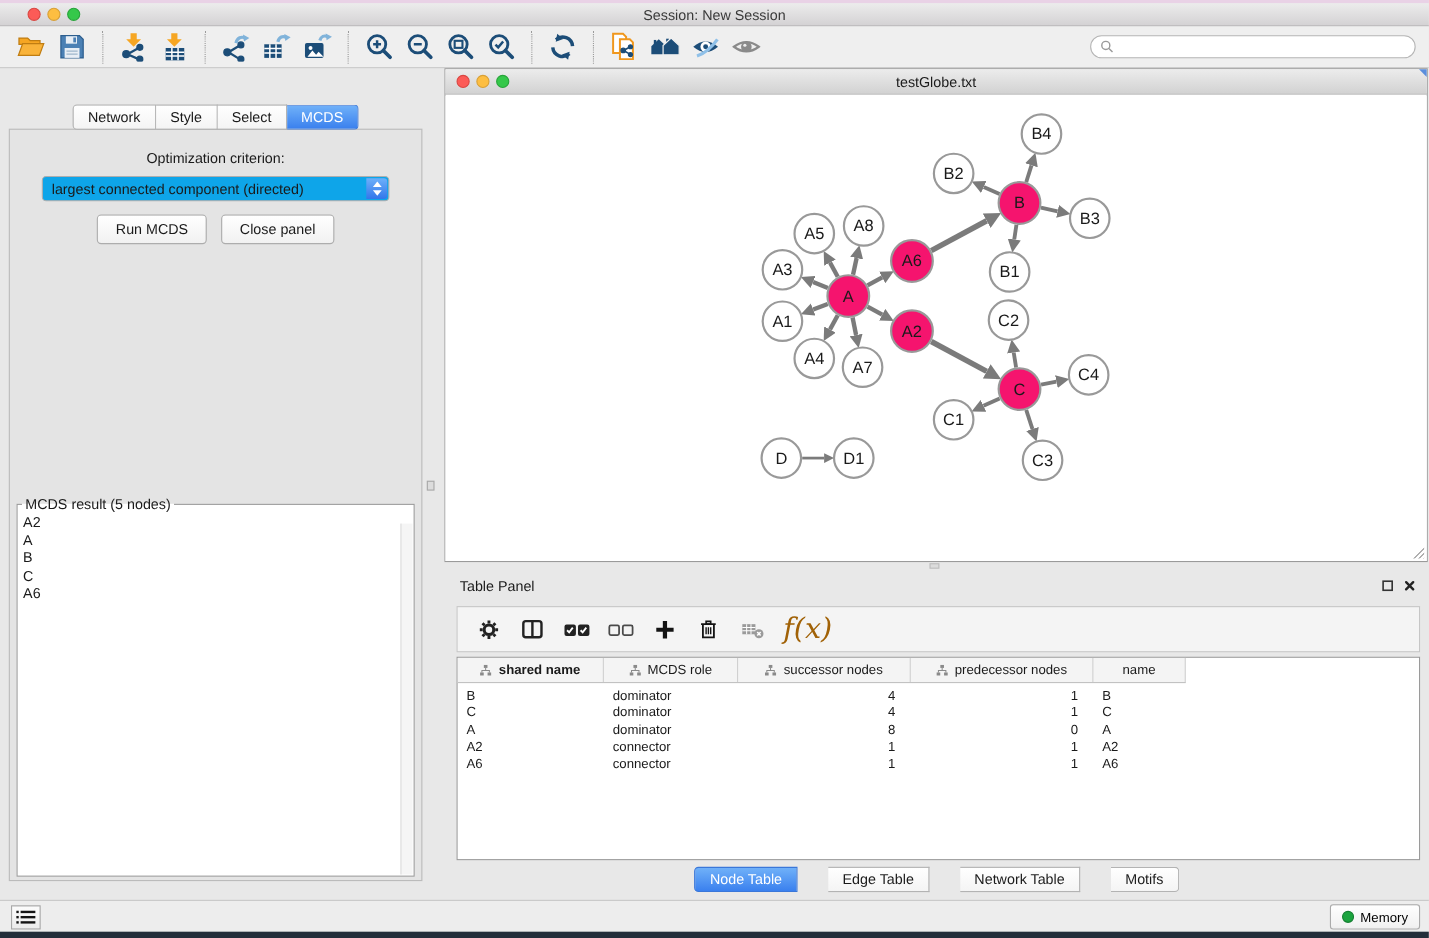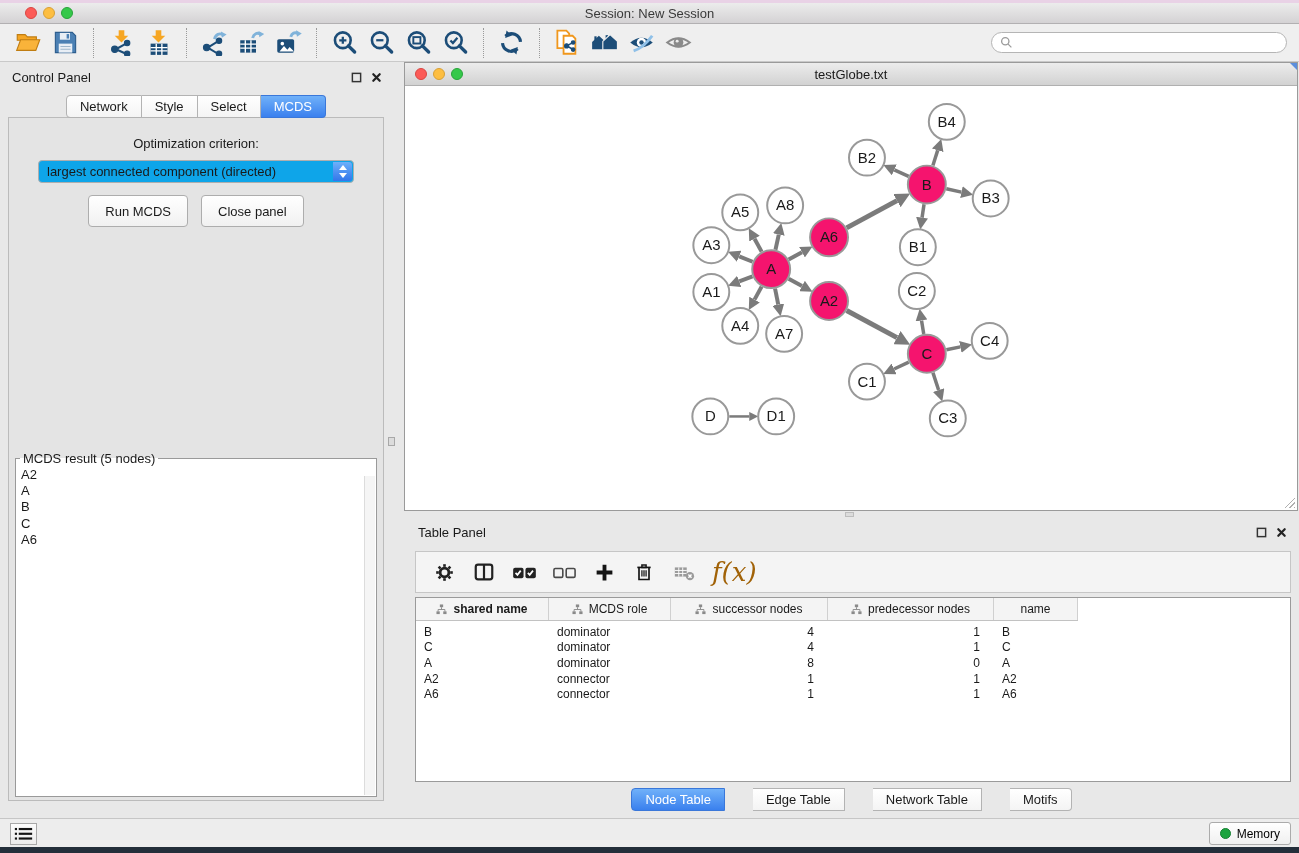--- a/index.html
+++ b/index.html
@@ -31,21 +31,21 @@
   .ctab:first-child{border-left:1px solid #b3b3b3;border-radius:4px 0 0 4px;}
   .ctab:last-child{border-radius:0 4px 4px 0;}
   .ctab.active{background:linear-gradient(#70b1f9,#3a80ee);border-color:#3a77d9;color:#fff;}
   .cp-box{position:absolute;left:8px;right:8px;top:55px;bottom:17px;border:1px solid #bbb;background:#e4e4e4;}
   .opt-label{margin-top:18px;text-align:center;font-size:13px;}
   .cp-select{margin:9px auto 0;width:316px;height:23px;background:#0ea5e9;border:1px solid #aeaeae;border-radius:4px;display:flex;align-items:center;padding-left:8px;font-size:13px;position:relative;}
   .stepper{position:absolute;right:1px;top:1px;bottom:1px;width:19px;background:linear-gradient(#6db0fa,#3276ea);border-radius:0 3px 3px 0;display:flex;flex-direction:column;align-items:center;justify-content:center;gap:3px;}
   .arr-up{width:0;height:0;border-left:4px solid transparent;border-right:4px solid transparent;border-bottom:5px solid #fff;}
   .arr-down{width:0;height:0;border-left:4px solid transparent;border-right:4px solid transparent;border-top:5px solid #fff;}
   .btn-row{margin-top:12px;display:flex;justify-content:center;gap:13px;}
-  .mac-btn{background:linear-gradient(#fff,#f1f1f1);border:1px solid #adadad;border-radius:4px;font-size:13px;font-family:inherit;padding:0 16px;height:32px;color:#1a1a1a;}
+  .mac-btn{background:linear-gradient(#fff,#f1f1f1);border:1px solid #adadad;border-radius:4px;font-size:13px;font-family:inherit;padding:0 16px;height:27px;color:#1a1a1a;}
   .mcds-fieldset{position:absolute;left:6px;right:6px;top:333px;bottom:3px;border:1px solid #9a9a9a;background:#fff;margin:0;padding:0;}
   .mcds-fieldset legend{margin-left:4px;padding:0 3px;font-size:13px;}
   .result-list{padding:1px 5px;font-size:13px;line-height:16.2px;}
   .vscroll{position:absolute;top:10px;right:1px;bottom:1px;width:11px;background:#f5f5f5;border-left:1px solid #dcdcdc;}
   .divider-grip{position:absolute;left:388px;top:437px;width:7px;height:9px;background:#dcdcdc;border:1px solid #a8a8a8;}
   .hgrip{position:absolute;left:845px;top:512px;width:9px;height:5px;background:#dcdcdc;border:1px solid #bdbdbd;}
 
   .net-window{position:absolute;left:404px;top:62px;width:894px;height:449px;border:1px solid #9a9a9a;background:#fff;}
   .net-titlebar{position:absolute;top:0;left:0;right:0;height:23px;background:linear-gradient(#ececec,#d2d2d2);border-bottom:1px solid #b0b0b0;display:flex;align-items:center;}
   .net-traffic{position:absolute;left:10px;top:5px;display:flex;gap:6px;}
@@ -233,35 +233,20 @@
   <div class="search-box">
     <svg viewBox="0 0 16 16" width="13" height="13">
         <circle cx="6.5" cy="6.5" r="4.5" fill="none" stroke="#9a9a9a" stroke-width="1.6"></circle>
         <path d="M10 10l4 4" stroke="#9a9a9a" stroke-width="1.6"></path>
       </svg>
     <input placeholder="" style="">
   </div>
 </div>
 
 <div class="control-panel">
-  <div class="cp-header">
-    <span>Control Panel</span>
-    <span class="win-btns">
-      <span>
-          <svg viewBox="0 0 12 12" width="11" height="11">
-            <rect x="1.5" y="1.5" width="9" height="9" fill="none" stroke="#333" stroke-width="1.6"></rect>
-          </svg>
-        </span>
-      <span>
-          <svg viewBox="0 0 12 12" width="11" height="11">
-            <path stroke="#222" stroke-width="2.4" stroke-linecap="round" d="M2.5 2.5l7 7M9.5 2.5l-7 7"></path>
-          </svg>
-        </span>
-    </span>
-  </div>
   <div class="cp-tabs">
       <div class="ctab">Network</div>
       <div class="ctab">Style</div>
       <div class="ctab">Select</div>
       <div class="ctab active">MCDS</div>
     </div>
   <div class="cp-box">
     <div class="opt-label">Optimization criterion:</div>
     <div class="cp-select">
       <span>largest connected component (directed)</span>

